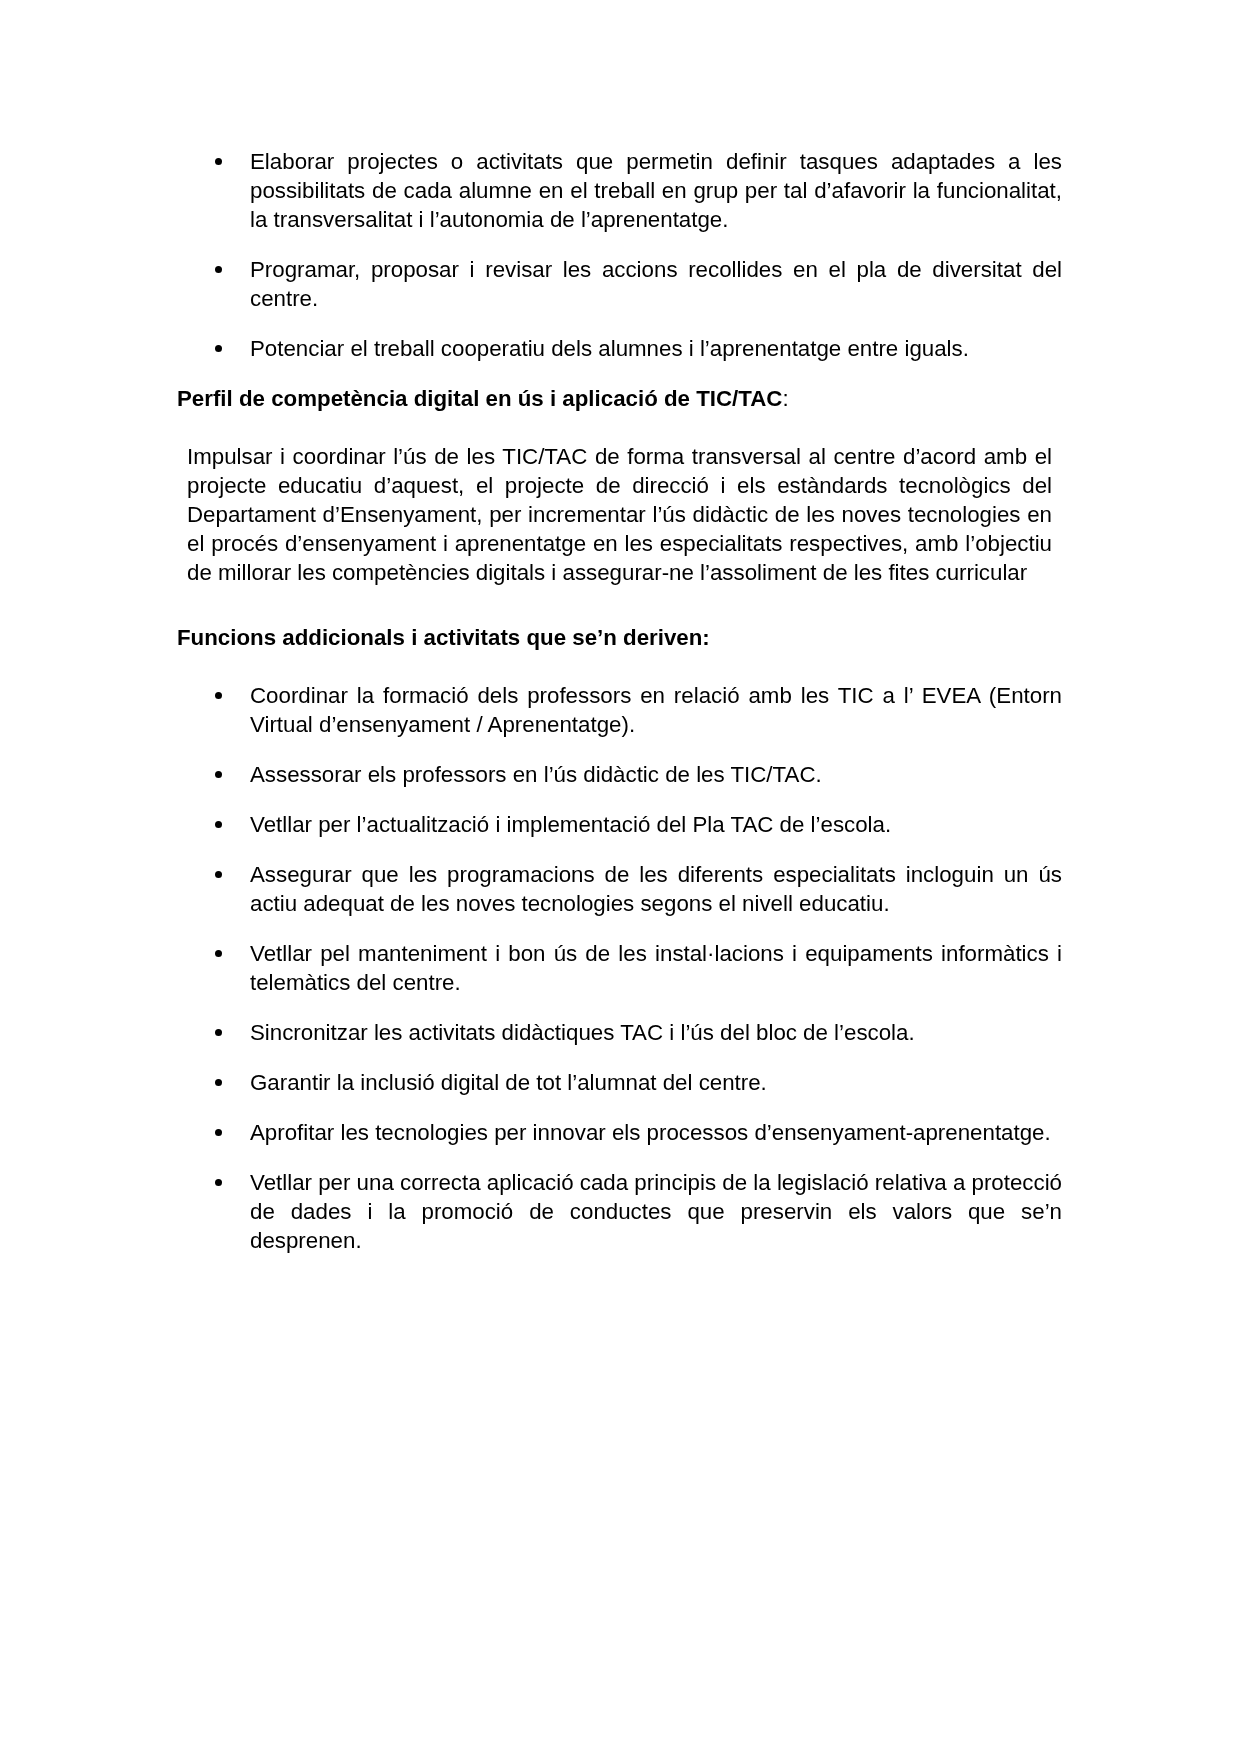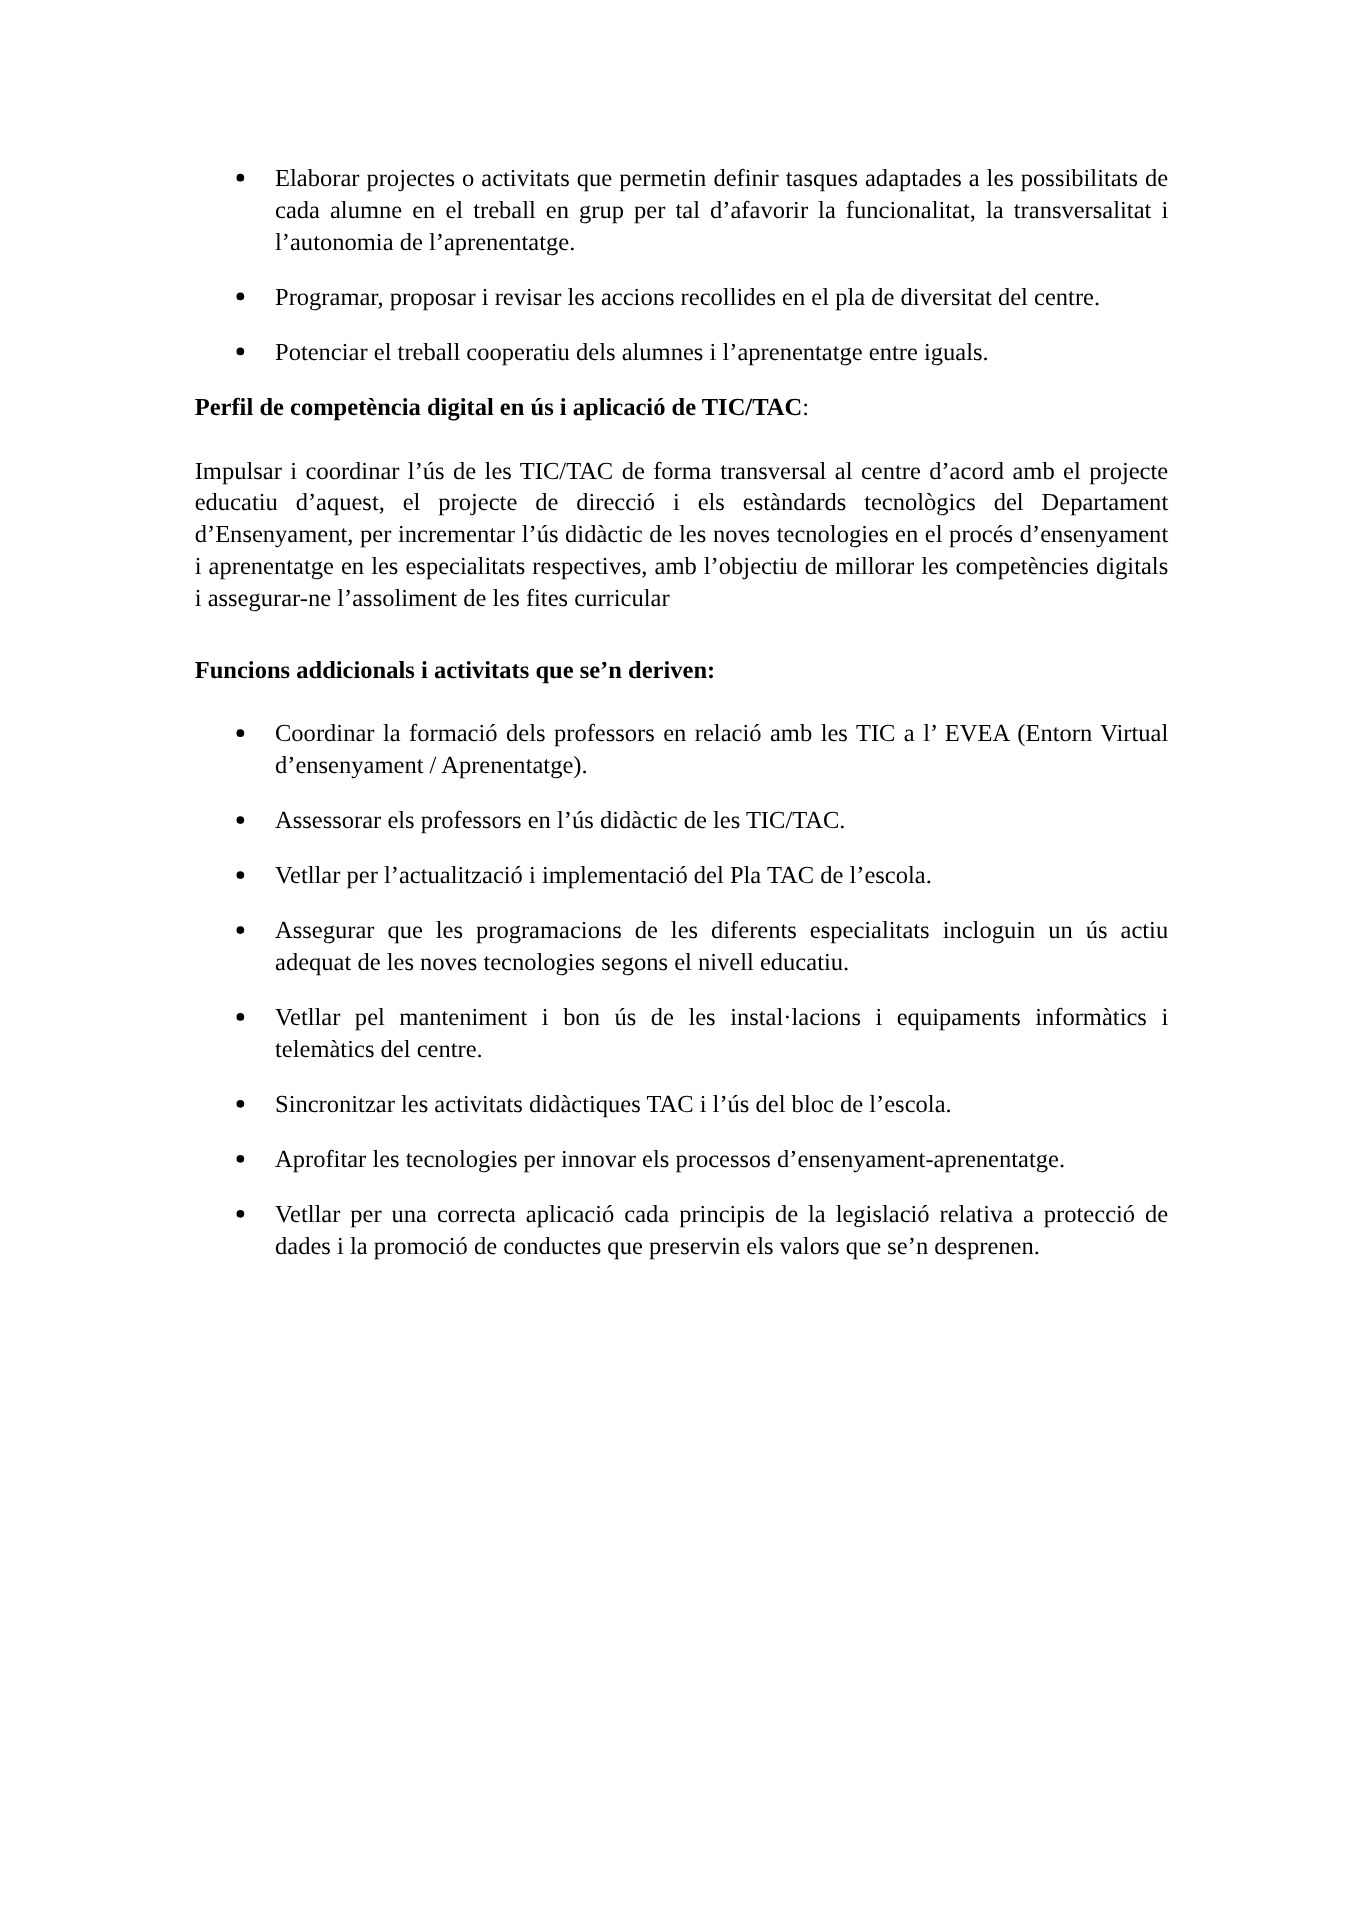--- a/index.html
+++ b/index.html
@@ -15,21 +15,20 @@
       font-family: "Liberation Sans", sans-serif;
       color: #000000;
     }
     .page {
       position: absolute;
       left: 177px;
       top: 147px;
       width: 885px;
       font-size: 22.3px;
       line-height: 29px;
-      font-family: Liberation Serif, serif;
     }
     .bullet-list {
       list-style: none;
       margin: 0;
       padding: 0;
     }
     .bullet-item {
       position: relative;
       padding-left: 73px;
       text-align: justify;
@@ -46,21 +45,21 @@
     }
     .heading {
       font-weight: bold;
       margin: 0;
     }
     .heading .plain-colon {
       font-weight: normal;
     }
     .mission-text {
       text-align: justify;
-      margin: 0;
+      margin: 10px;
     }
     #list-top { margin-bottom: 0; }
     #heading-profile { margin-top: 6px; }
     #heading-mission { margin-top: 29px; }
     #mission-paragraph { margin-top: 29px; }
     #heading-functions { margin-top: 36px; }
     #list-functions { margin-top: 29px; }
   </style>
 </head>
 <body>
@@ -109,20 +108,24 @@
     <li class="bullet-item">
       <span class="bullet-dot"></span>
       <span>Vetllar pel manteniment i bon ús de les instal·lacions i equipaments informàtics i telemàtics del centre.</span>
     </li>
     <li class="bullet-item">
       <span class="bullet-dot"></span>
       <span>Sincronitzar les activitats didàctiques TAC i l’ús del bloc de l’escola.</span>
     </li>
     <li class="bullet-item">
       <span class="bullet-dot"></span>
+      <span>Garantir la inclusió digital de tot l’alumnat del centre.</span>
+    </li>
+    <li class="bullet-item">
+      <span class="bullet-dot"></span>
       <span>Aprofitar les tecnologies per innovar els processos d’ensenyament-aprenentatge.</span>
     </li>
     <li class="bullet-item">
       <span class="bullet-dot"></span>
       <span>Vetllar per una correcta aplicació cada principis de la legislació relativa a protecció de dades i la promoció de conductes que preservin els valors que se’n desprenen.</span>
     </li>
   </ul>
 
 </div>
 

